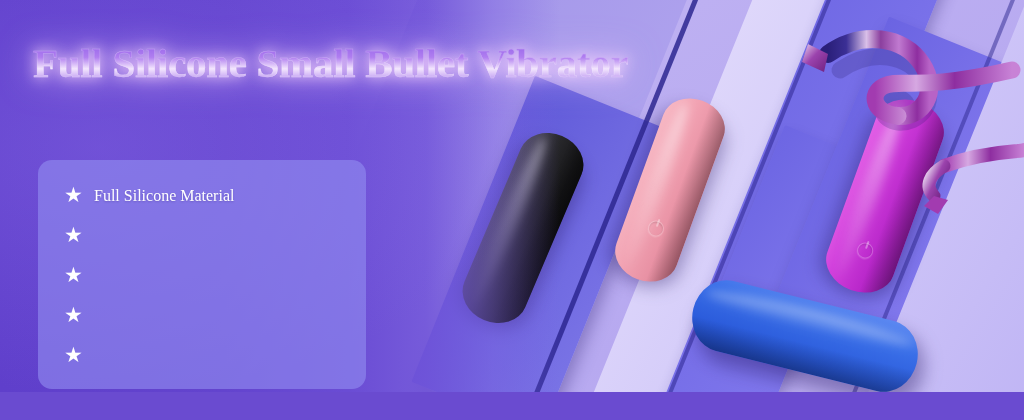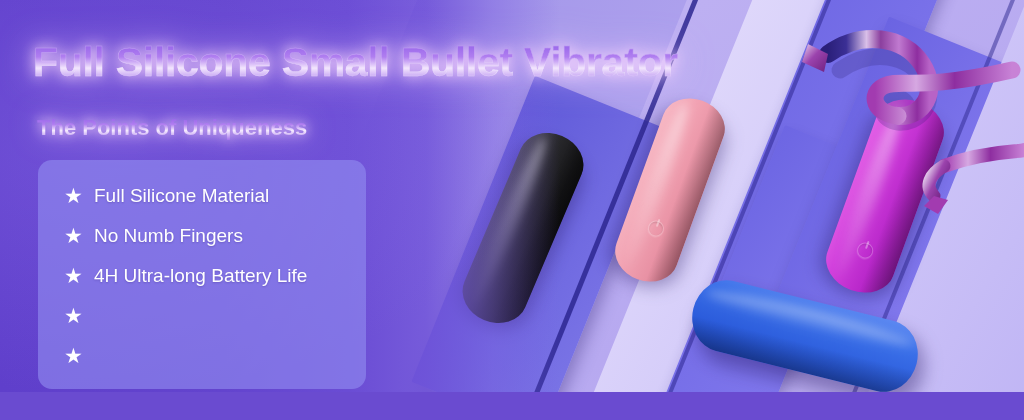--- a/index.html
+++ b/index.html
@@ -8,20 +8,21 @@
     width:1024px; height:420px;
     overflow:hidden;
     background:#6a4bd0;
     font-family:"Liberation Sans", sans-serif;
   }
 
   .banner{
     position:relative;
     width:1024px; height:392px;
     overflow:hidden;
+    font-family:Liberation Serif, serif;
   }
 
   
   .photo{
     position:absolute;
     left:0; top:0;
     width:1024px; height:420px;
     background:
       linear-gradient(150deg,#c9bdf5 0%, #bdb0f2 40%, #b7a9f0 70%, #c3b7f4 100%);
     overflow:hidden;
@@ -264,21 +265,21 @@
   .star{
     flex:0 0 auto;
     width:19px; height:19px;
     color:#ffffff;
     font-size:21px;
     line-height:19px;
     text-align:center;
   }
   .feature-text{
     color:#ffffff;
-    font-size:19px;
+    font-size:16px;
     white-space:nowrap;
     text-shadow:0 1px 2px rgba(40,20,100,.25);
   }
 </style>
 </head>
 <body>
 
 <div class="banner">
 
   <div class="photo">
@@ -367,34 +368,31 @@
 
       <path d="M944,166 C986,150 1020,152 1024,150" fill="none" stroke="url(#rb2)" stroke-width="14" stroke-linecap="round"></path>
       <path d="M944,166 C930,174 924,186 934,196" fill="none" stroke="url(#rb3)" stroke-width="13" stroke-linecap="round"></path>
       <path d="M934,196 L924,206 L938,214 L948,200 Z" fill="#a23bb0"></path>
     </svg>
   </div>
 
   <div class="left-wash"></div>
 
   <div class="title">Full Silicone Small Bullet Vibrator</div>
-  <div class="subtitle">The Points of Uniqueness</div>
 
   <div class="features">
     <div class="feature">
       <span class="star">★</span>
       <span class="feature-text">Full Silicone Material</span>
     </div>
     <div class="feature">
       <span class="star">★</span>
-      <span class="feature-text">No Numb Fingers</span>
     </div>
     <div class="feature">
       <span class="star">★</span>
-      <span class="feature-text">4H Ultra-long Battery Life</span>
     </div>
     <div class="feature">
       <span class="star">★</span>
     </div>
     <div class="feature">
       <span class="star">★</span>
     </div>
   </div>
 
 </div>

